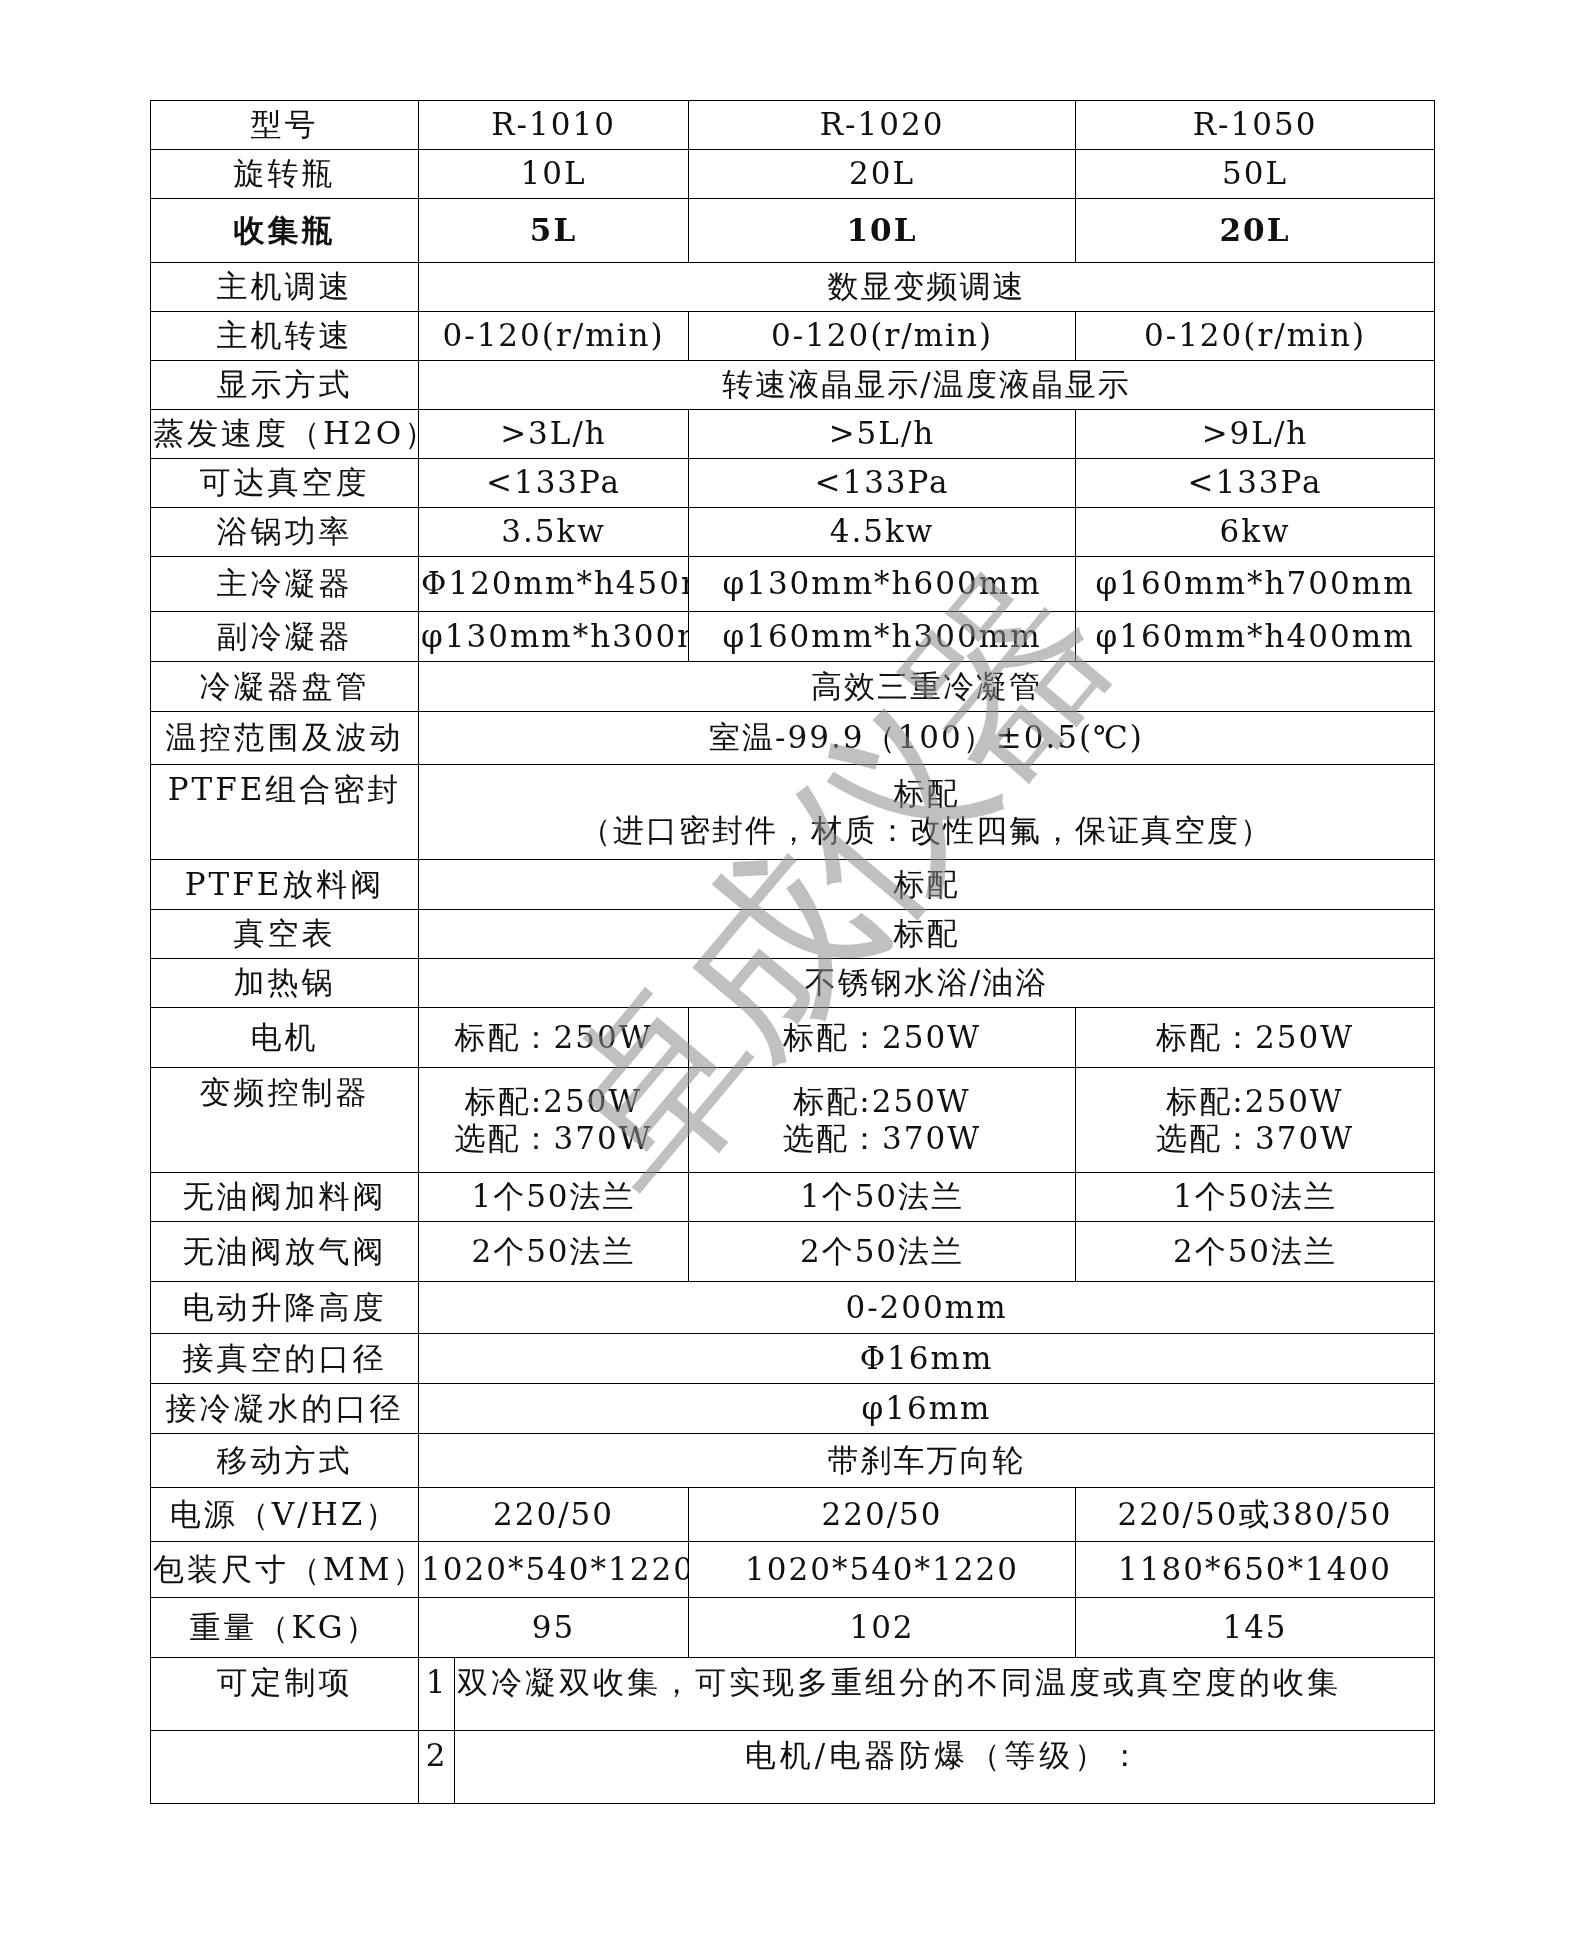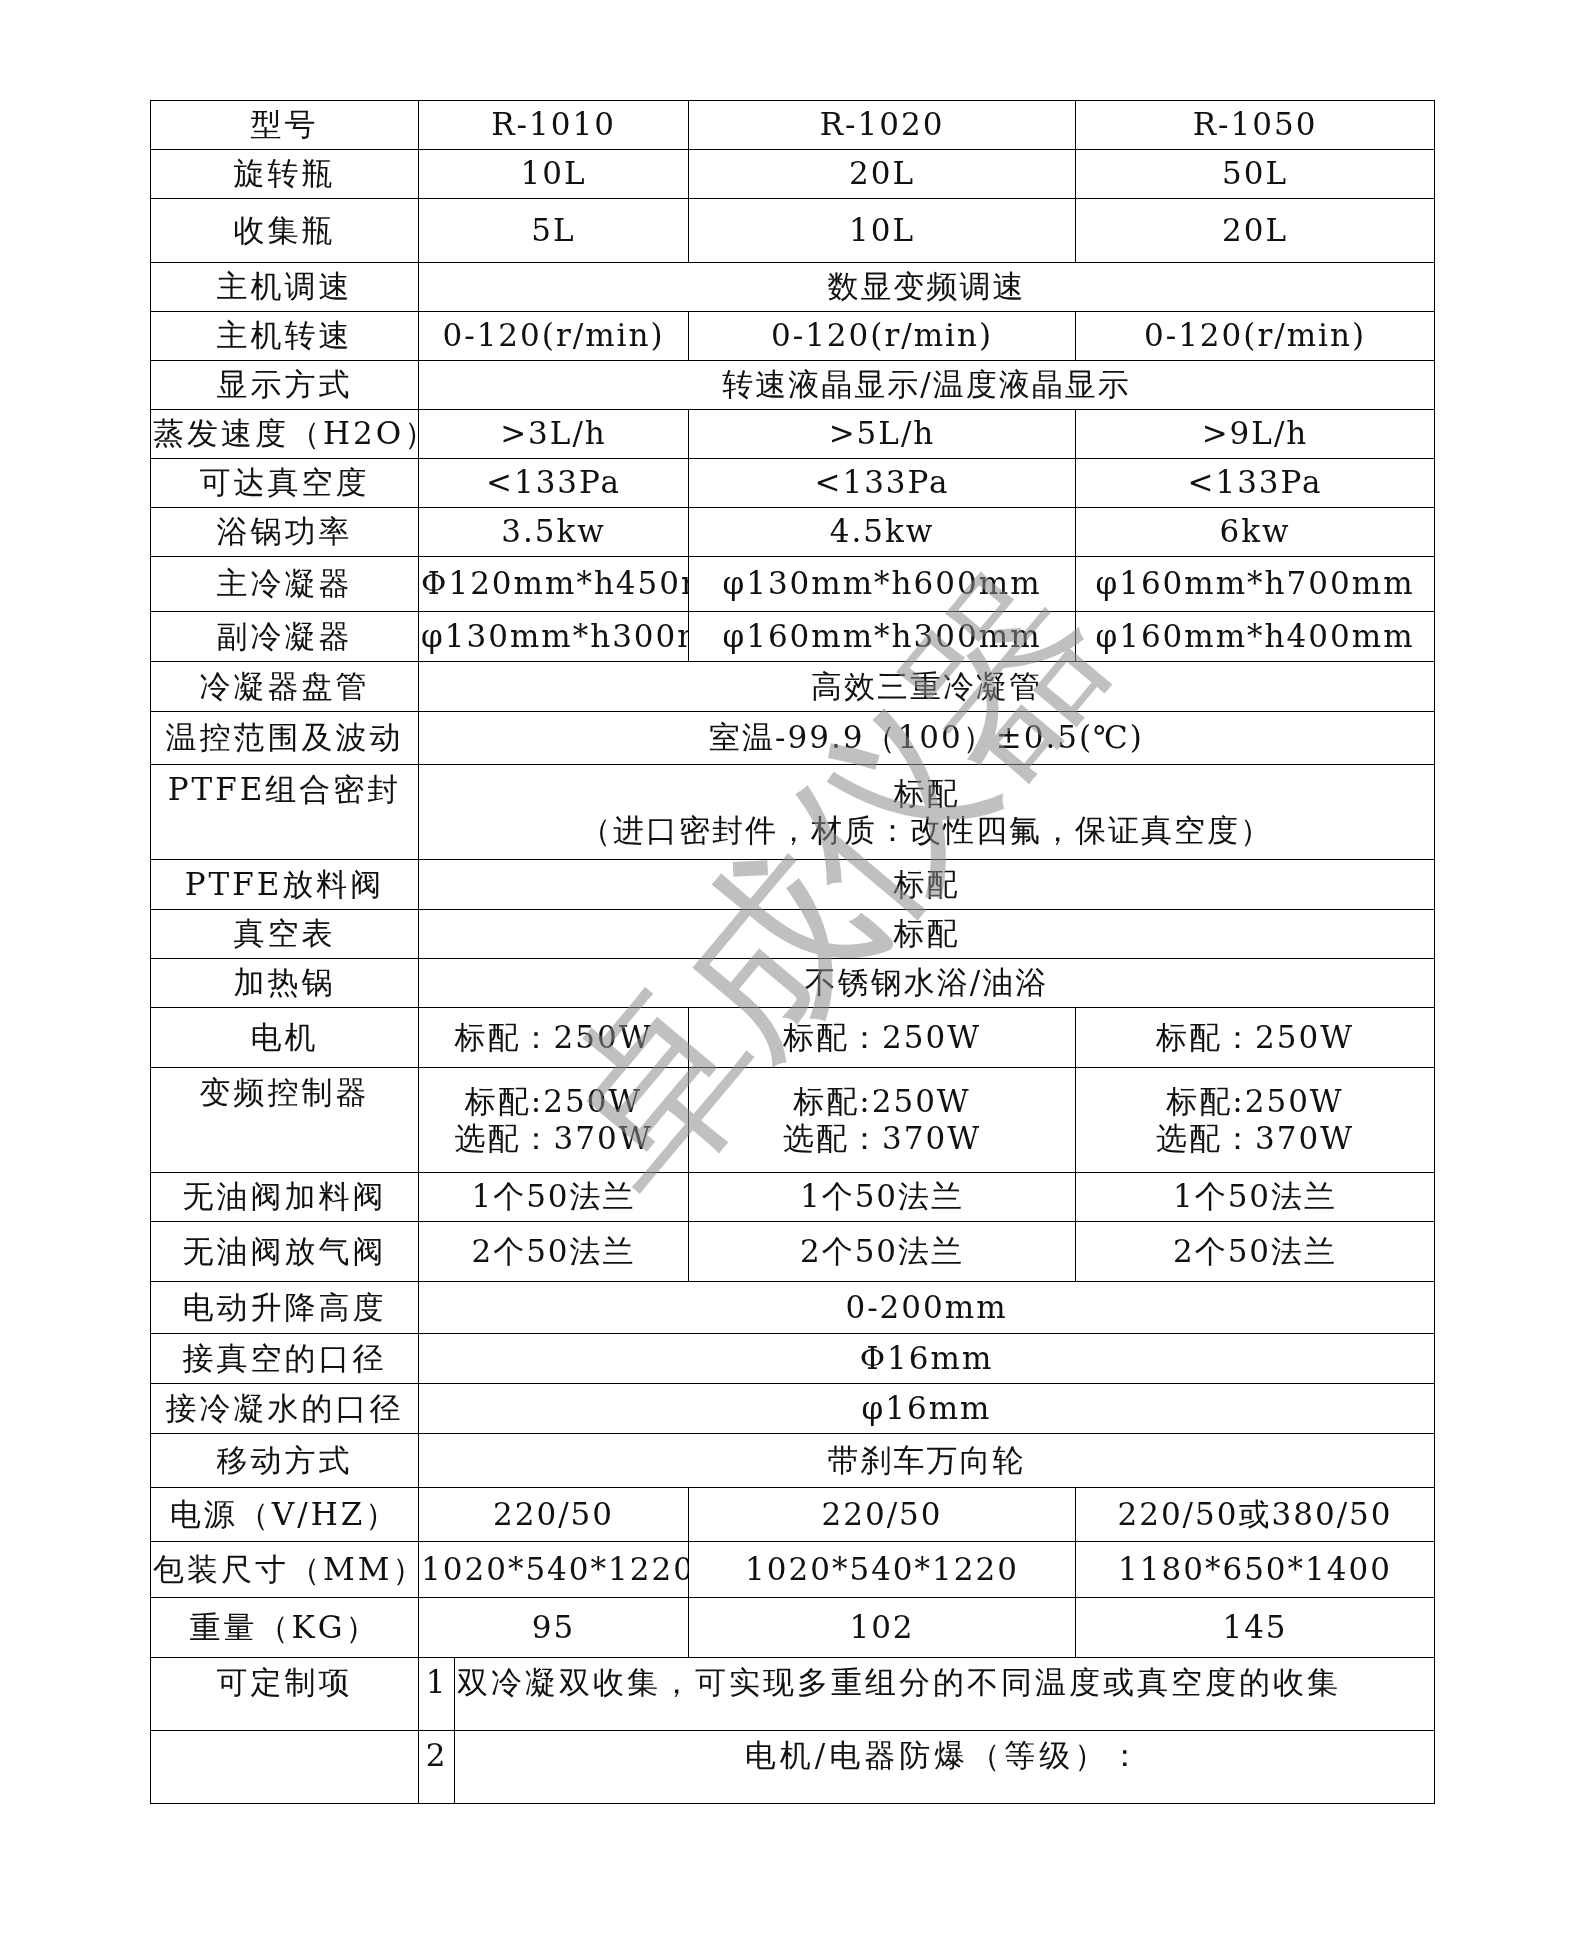--- a/index.html
+++ b/index.html
@@ -29,21 +29,21 @@
         <td colspan="2">R-1010</td>
         <td colspan="1">R-1020</td>
         <td colspan="1">R-1050</td>
       </tr>
       <tr style="height: 49px;">
         <td class="label">旋转瓶</td>
         <td colspan="2">10L</td>
         <td colspan="1">20L</td>
         <td colspan="1">50L</td>
       </tr>
-      <tr style="height: 64px;">
+      <tr style="height: 64px; font-weight: bold;">
         <td class="label">收集瓶</td>
         <td colspan="2">5L</td>
         <td colspan="1">10L</td>
         <td colspan="1">20L</td>
       </tr>
       <tr style="height: 49px;">
         <td class="label">主机调速</td>
         <td colspan="4">数显变频调速</td>
       </tr>
       <tr style="height: 49px;">

